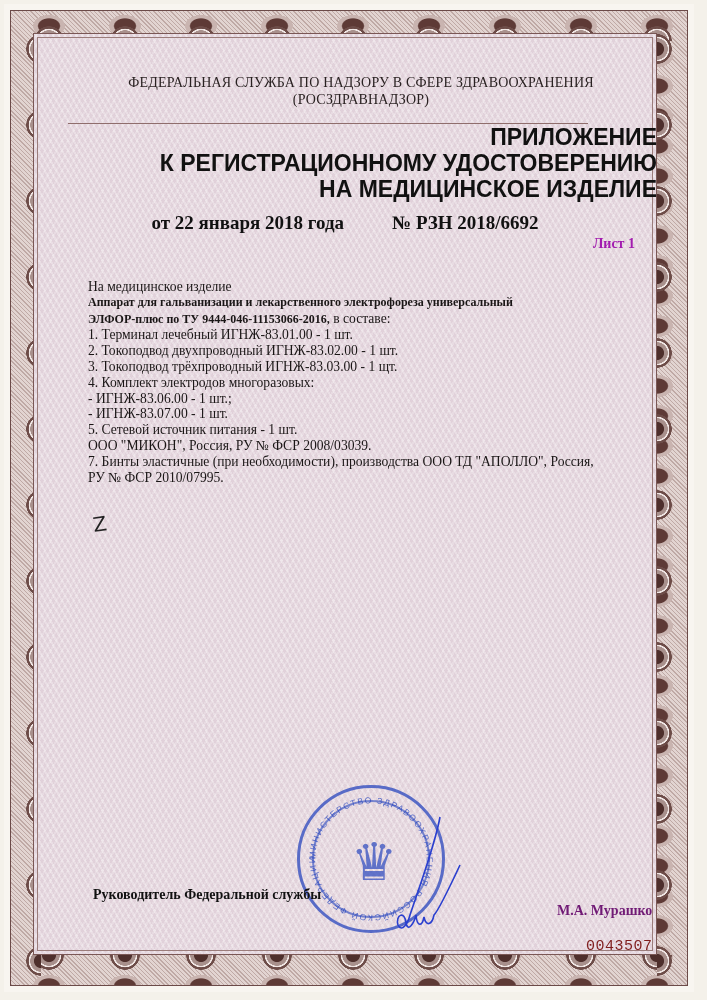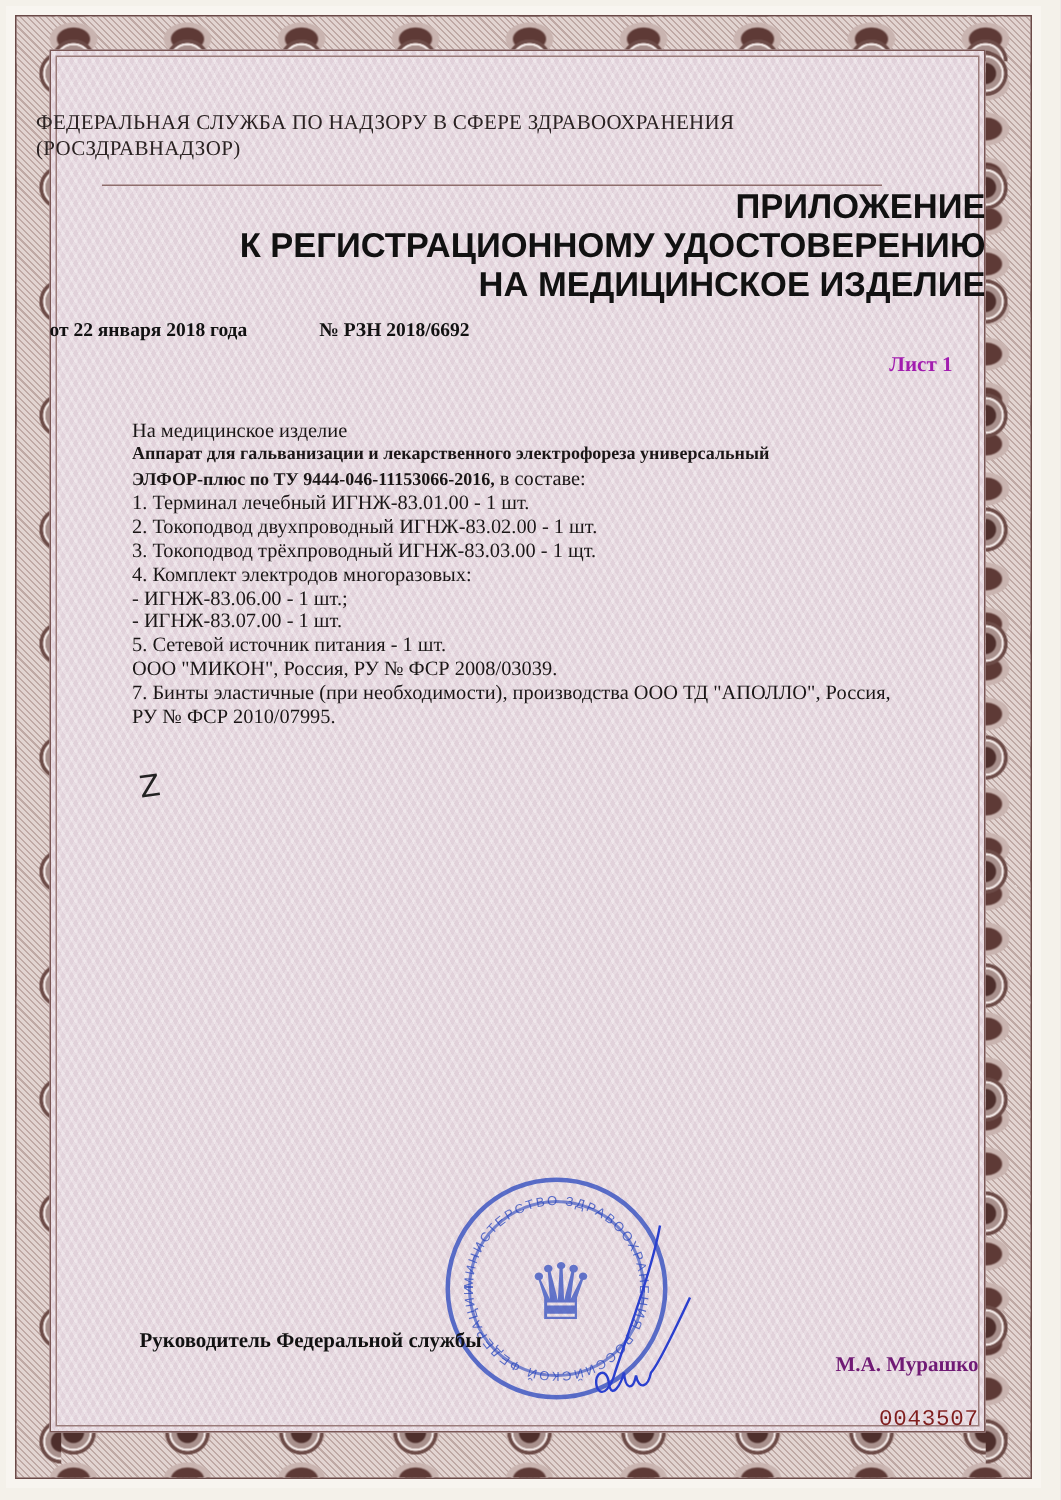--- a/index.html
+++ b/index.html
@@ -47,36 +47,36 @@
       repeating-linear-gradient(60deg, rgba(255,255,255,0.18) 0 2px, rgba(200,170,190,0.12) 2px 5px),
       repeating-linear-gradient(-60deg, rgba(255,255,255,0.15) 0 2px, rgba(190,160,180,0.10) 2px 5px),
       #e9dde3;
   }
   .field-inner {
     position: absolute; left: 3px; top: 3px; right: 3px; bottom: 3px;
     border: 1px solid #9b7c7a;
   }
 
   .agency {
-    position: absolute; left: 24px; width: 624px; top: 74px;
-    font-size: 14px; line-height: 17px; color: #2a2222;
+    position: absolute; left: 49px; width: 624px; top: 74px;
+    text-align: center; font-size: 14px; line-height: 17px; color: #2a2222;
     letter-spacing: 0.2px;
   }
   .rule {
     position: absolute; left: 68px; top: 123px; width: 520px; height: 1px;
     background: #8f6e6c;
   }
   .title {
     position: absolute; left: 33px; width: 624px; top: 124px;
     text-align: right; font-family: "Liberation Sans", sans-serif;
     font-weight: bold; font-size: 23px; line-height: 26px; color: #111;
   }
   .subtitle {
     position: absolute; left: 33px; width: 624px; top: 212px;
-    text-align: left; font-weight: bold; font-size: 13px; color: #111;
+    text-align: center; font-weight: bold; font-size: 19px; color: #111;
   }
   .subtitle .gap { display: inline-block; width: 48px; }
   .sheet-no {
     position: absolute; right: 72px; top: 236px;
     font-weight: bold; font-size: 14px; color: #a21caf; font-family: Liberation Serif, serif;
   }
   .body {
     position: absolute; left: 88px; top: 279px; width: 560px;
     font-size: 13.6px; line-height: 15.8px; color: #1a1616;
   }

